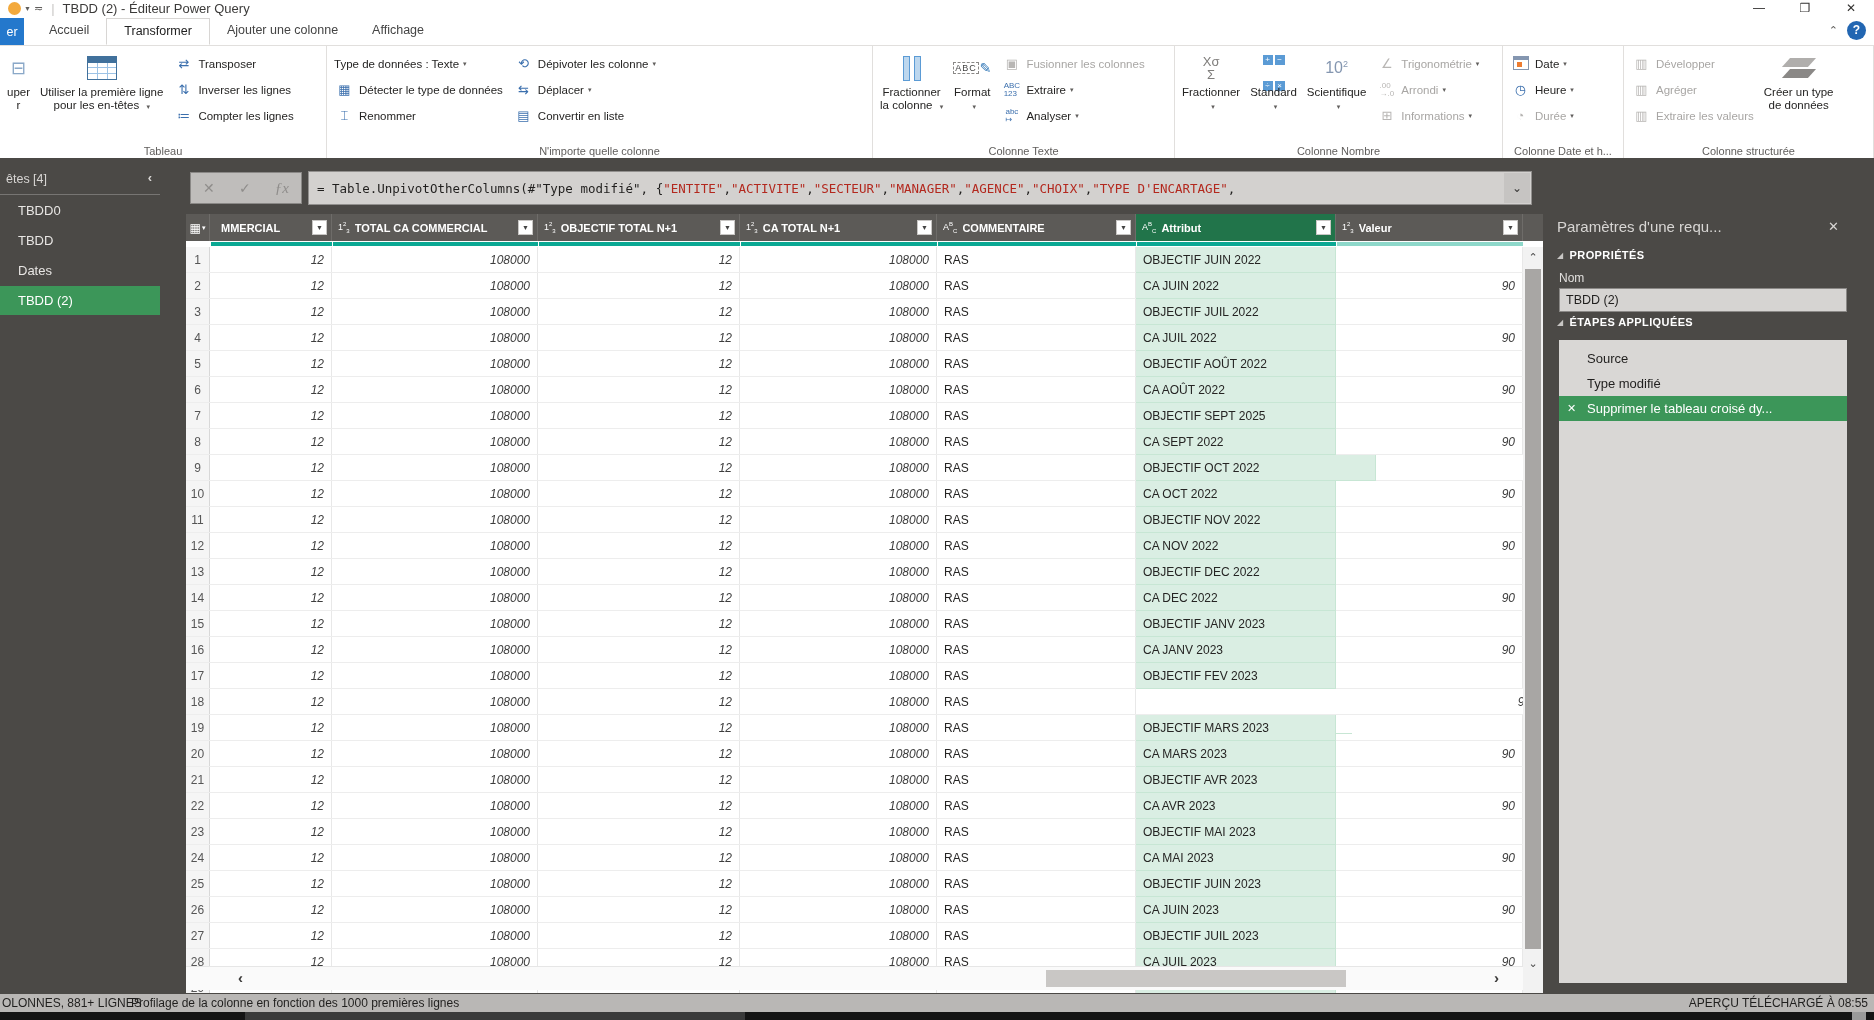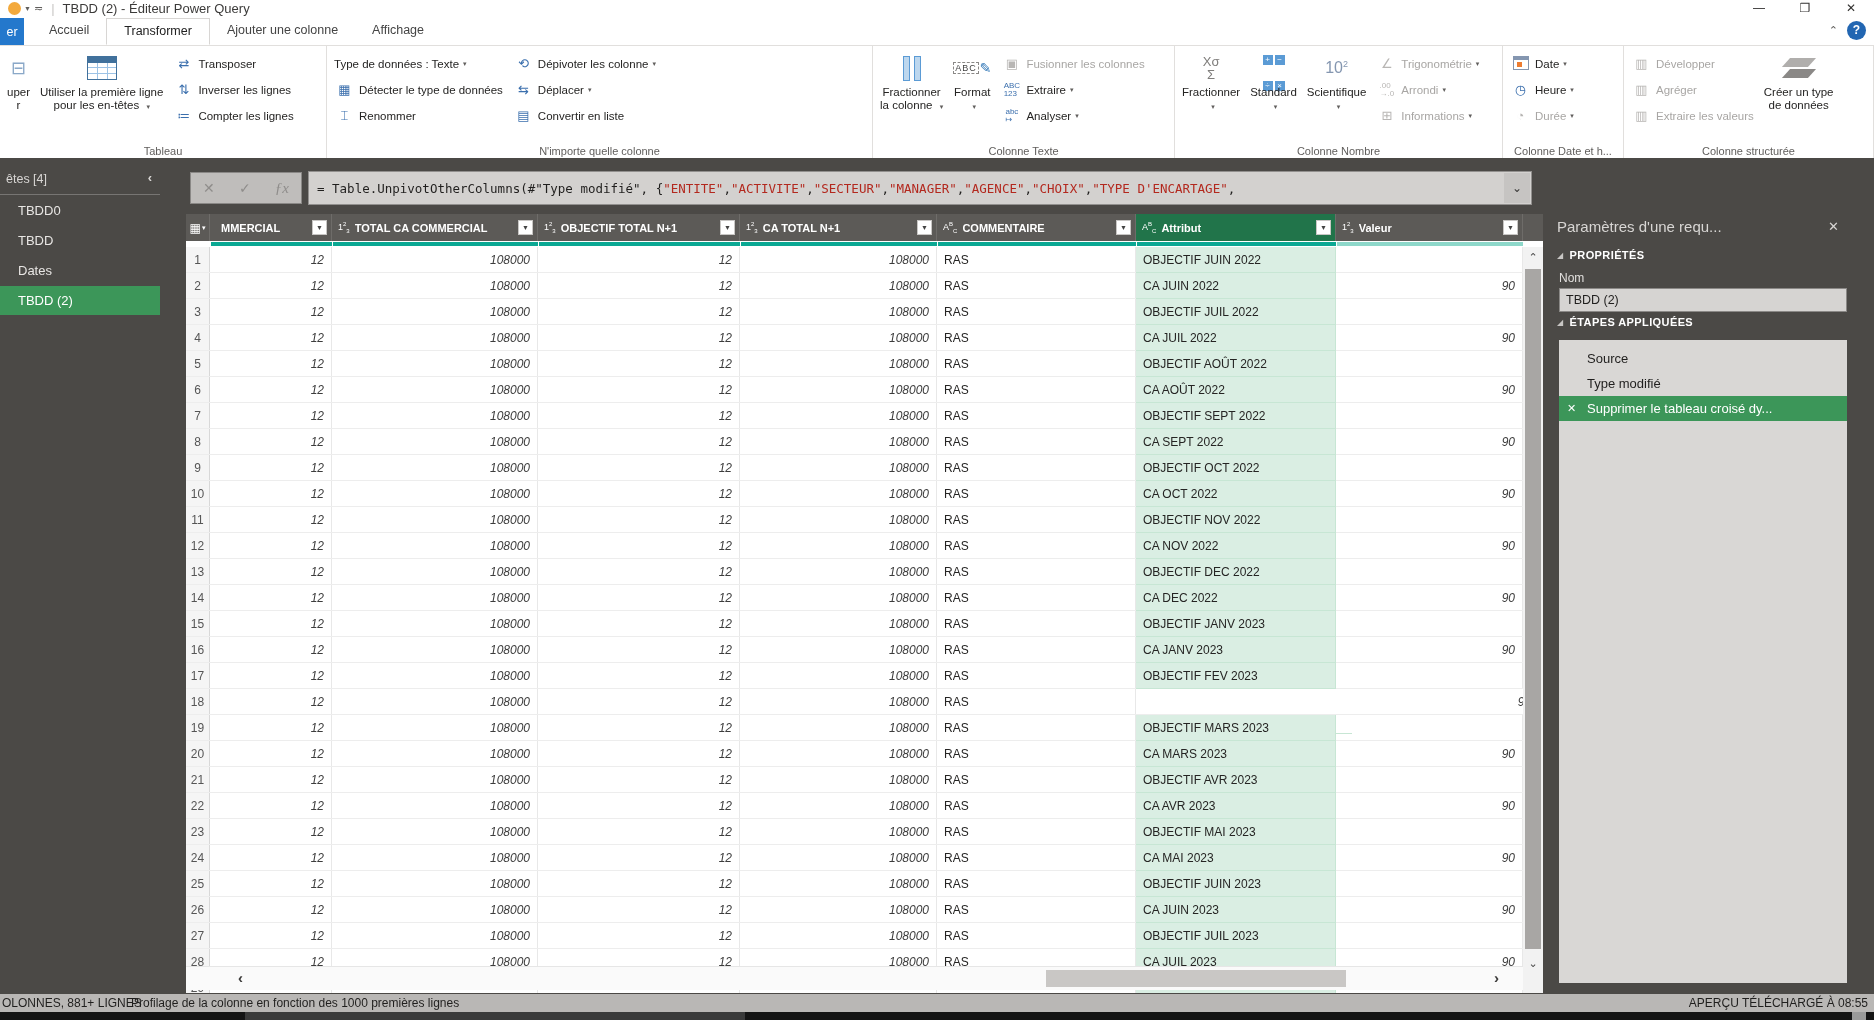--- a/index.html
+++ b/index.html
@@ -519,41 +519,41 @@
         <div class="td attr" style="width: 200px;">CA AOÛT 2022</div>
         <div class="td num" style="width: 187px;">90</div>
       </div>
       <div class="tr">
         <div class="rownum">7</div>
         <div class="td num" style="width: 122px;">12</div>
         <div class="td num" style="width: 206px;">108000</div>
         <div class="td num" style="width: 202px;">12</div>
         <div class="td num" style="width: 197px;">108000</div>
         <div class="td txt" style="width: 199px;">RAS</div>
-        <div class="td attr" style="width: 200px;">OBJECTIF SEPT 2022</div>
+        <div class="td attr" style="width: 200px;">OBJECTIF SEPT 2025</div>
         <div class="td num" style="width: 187px;"></div>
       </div>
       <div class="tr">
         <div class="rownum">8</div>
         <div class="td num" style="width: 122px;">12</div>
         <div class="td num" style="width: 206px;">108000</div>
         <div class="td num" style="width: 202px;">12</div>
         <div class="td num" style="width: 197px;">108000</div>
         <div class="td txt" style="width: 199px;">RAS</div>
         <div class="td attr" style="width: 200px;">CA SEPT 2022</div>
         <div class="td num" style="width: 187px;">90</div>
       </div>
       <div class="tr">
         <div class="rownum">9</div>
         <div class="td num" style="width: 122px;">12</div>
         <div class="td num" style="width: 206px;">108000</div>
         <div class="td num" style="width: 202px;">12</div>
         <div class="td num" style="width: 197px;">108000</div>
         <div class="td txt" style="width: 199px;">RAS</div>
-        <div class="td attr" style="width: 200px;">OBJECTIF OCT 2022</div>
+        <div class="td attr" style="width: 240px;">OBJECTIF OCT 2022</div>
         <div class="td num" style="width: 187px;"></div>
       </div>
       <div class="tr">
         <div class="rownum">10</div>
         <div class="td num" style="width: 122px;">12</div>
         <div class="td num" style="width: 206px;">108000</div>
         <div class="td num" style="width: 202px;">12</div>
         <div class="td num" style="width: 197px;">108000</div>
         <div class="td txt" style="width: 199px;">RAS</div>
         <div class="td attr" style="width: 200px;">CA OCT 2022</div>

